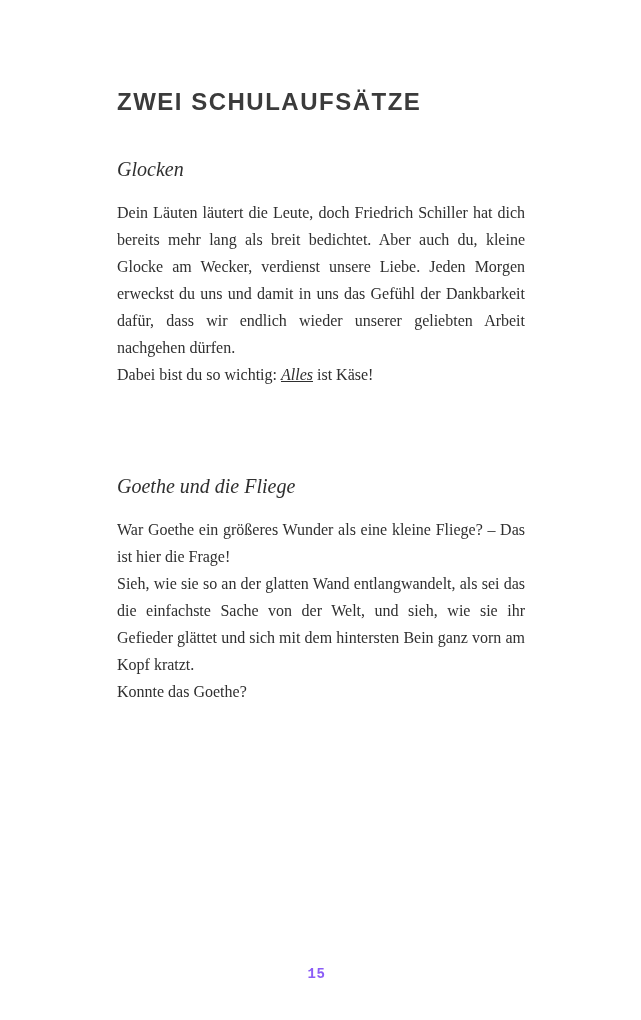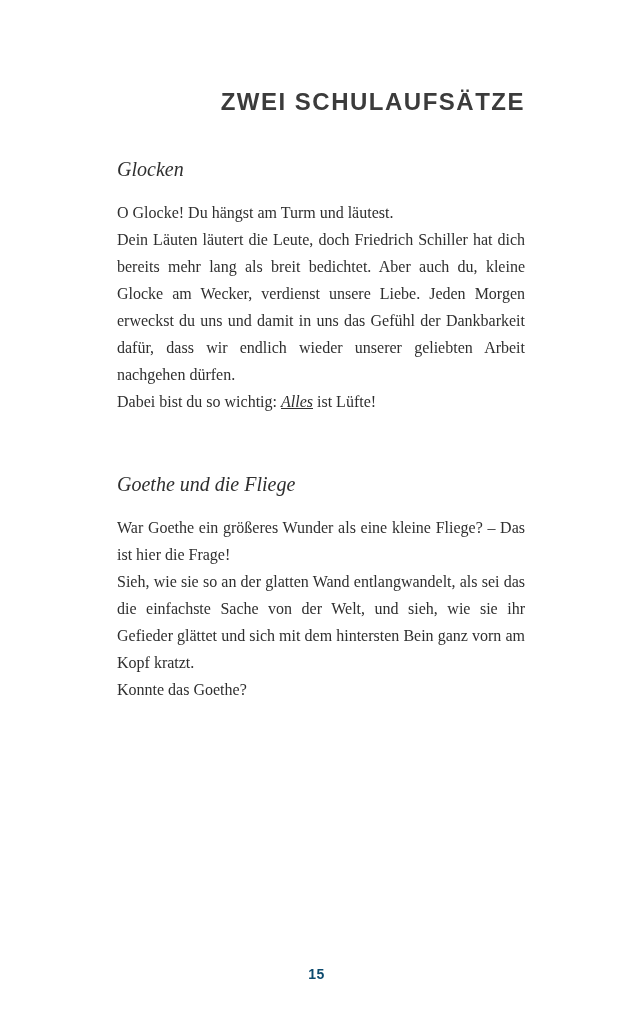--- a/index.html
+++ b/index.html
@@ -21,73 +21,71 @@
     top: 88px;
     width: 408px;
   }
   .title {
     font-family: "Liberation Sans", sans-serif;
     font-weight: bold;
     font-size: 24px;
     letter-spacing: 1.5px;
     color: #3b3b3b;
     margin: 0 0 40px 0;
-    text-align: right;
   }
   .essay-heading {
     font-style: italic;
     font-weight: normal;
     font-size: 20px;
     line-height: 27px;
     color: #2f2f2f;
     margin: 0 0 16px 0;
   }
   .essay {
     margin: 0;
   }
   .essay + .essay {
-    margin-top: 56px;
+    margin-top: 85px;
   }
   .essay p {
     margin: 0;
     font-size: 16px;
     line-height: 27px;
     text-align: justify;
     hyphens: manual;
     -webkit-hyphens: manual;
   }
   .essay p em {
     font-style: italic;
     text-decoration: underline;
   }
   .page-number {
     position: absolute;
     left: 0;
     top: 966px;
     width: 633px;
     text-align: center;
-    font-family: Liberation Sans, sans-serif;
+    font-family: Liberation Mono, monospace;
     font-weight: bold;
     font-size: 14px;
     letter-spacing: 0.5px;
-    color: #0c4a6e;
+    color: #8b5cf6;
   }
 </style>
 </head>
 <body>
 
 <div class="content">
 
   <h1 class="title">ZWEI SCHULAUFSÄTZE</h1>
 
   <section class="essay">
     <h2 class="essay-heading">Glocken</h2>
-    <p>O Glocke! Du hängst am Turm und läutest.</p>
     <p>Dein Läuten läutert die Leute, doch Friedrich Schiller hat dich bereits mehr lang als breit bedichtet. Aber auch du, kleine Glocke am Wecker, verdienst unse­re Liebe. Jeden Morgen erweckst du uns und damit in uns das Gefühl der Dankbarkeit dafür, dass wir endlich wieder unserer geliebten Arbeit nachgehen dürfen.</p>
-    <p><span>Dabei bist du so wichtig: </span><em>Alles</em><span> ist Lüfte!</span></p>
+    <p><span>Dabei bist du so wichtig: </span><em>Alles</em><span> ist Käse!</span></p>
   </section>
 
   <section class="essay">
     <h2 class="essay-heading">Goethe und die Fliege</h2>
     <p>War Goethe ein größeres Wunder als eine kleine Flie­ge? – Das ist hier die Frage!</p>
     <p>Sieh, wie sie so an der glatten Wand entlangwandelt, als sei das die einfachste Sache von der Welt, und sieh, wie sie ihr Gefieder glättet und sich mit dem hintersten Bein ganz vorn am Kopf kratzt.</p>
     <p>Konnte das Goethe?</p>
   </section>
 
 </div>

